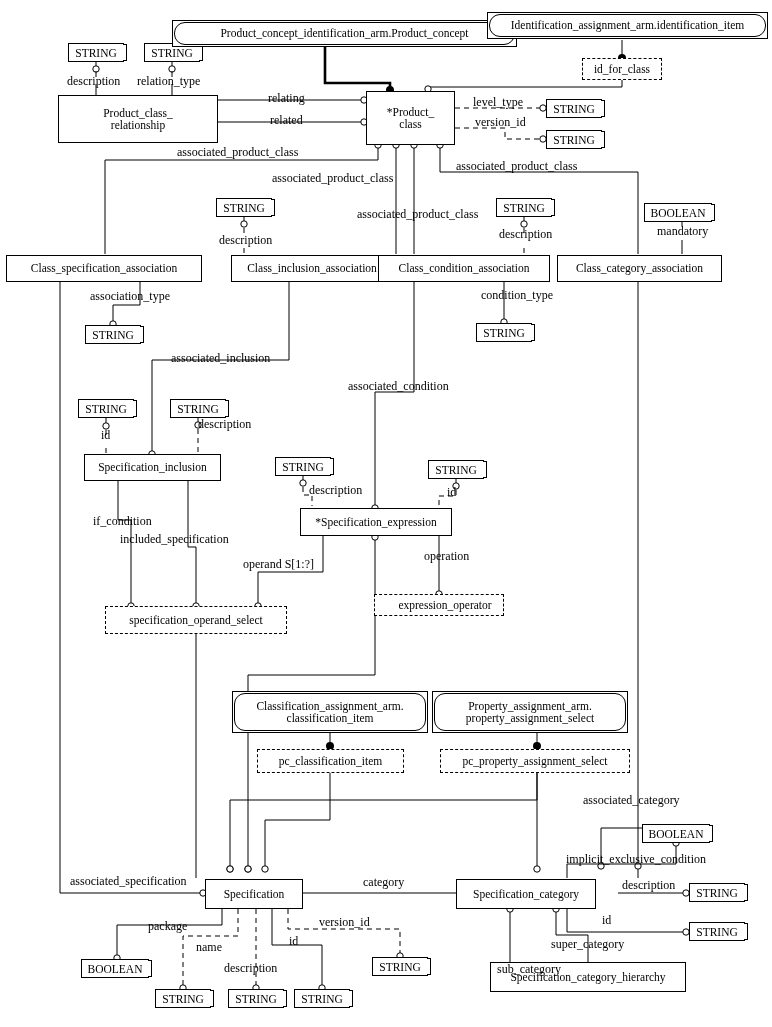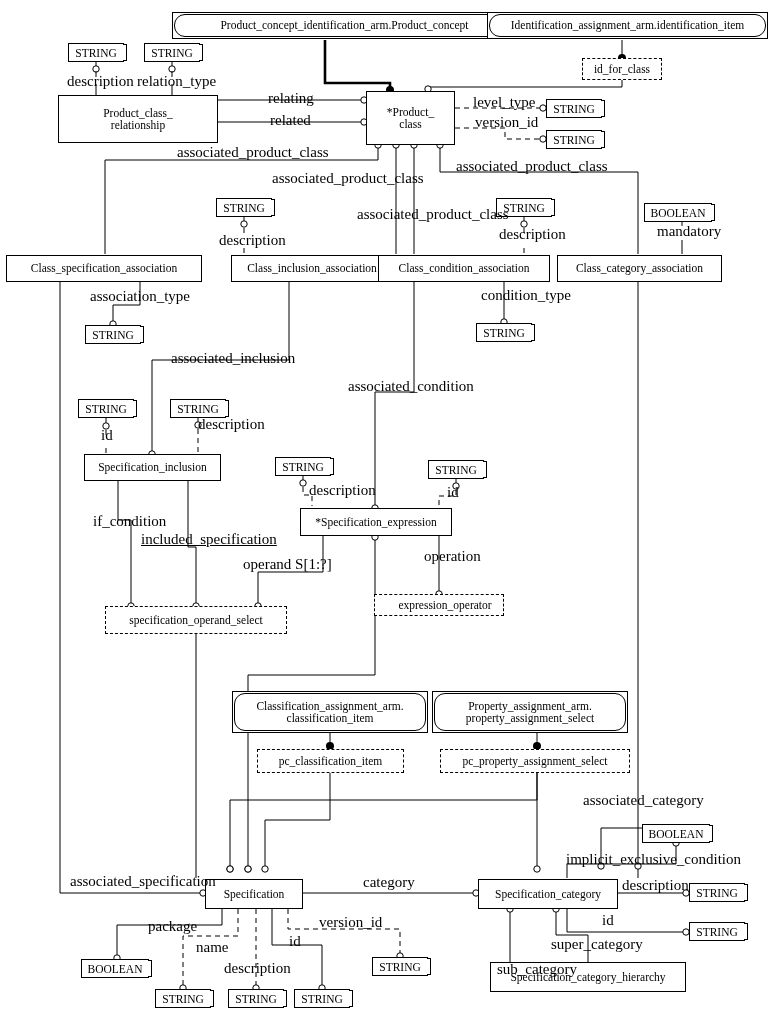--- a/index.html
+++ b/index.html
@@ -21,21 +21,21 @@
   .sel{position:absolute;box-sizing:border-box;border:1.3px dashed #000;background:#fff;
        display:flex;align-items:center;justify-content:center;text-align:center;
        font-size:11.5px;line-height:12.5px;color:#000;z-index:5;}
   
   .pref{position:absolute;box-sizing:border-box;border:1px solid #000;background:#fff;
         padding:1px;z-index:6;}
   .pref > div{width:100%;height:100%;box-sizing:border-box;border:1px solid #000;
         border-radius:11px;display:flex;align-items:center;justify-content:center;
         text-align:center;font-size:11.5px;line-height:12.5px;color:#000;background:#fff;}
   
-  .lbl{position:absolute;font-size:15px;line-height:11px;color:#000;white-space:nowrap;
+  .lbl{position:absolute;font-size:12px;line-height:11px;color:#000;white-space:nowrap;
        background:transparent;z-index:7;}
 </style>
 </head>
 <body>
 
 <div id="canvas">
 
   <svg class="wires" viewBox="0 0 772 1027">
     <defs>
       <style>
@@ -199,21 +199,21 @@
 
     <path class="s" d="M 510 912 L 510 962"></path>
     <circle class="c" cx="510" cy="909" r="3.2"></circle>
 
     <path class="s" d="M 556 912 L 556 935 L 588 935 L 588 962"></path>
     <circle class="c" cx="556" cy="909" r="3.2"></circle>
 
     <circle class="c" cx="230" cy="869" r="3.2"></circle>
   </svg>
 
-  <div class="pref" style="left:172px;top:12px;width:345px;height:27px;">
+  <div class="pref" style="left:172px;top:20px;width:345px;height:27px;">
     <div>
         <span>Product_concept_identification_arm.Product_concept</span>
       </div>
   </div>
 
   <div class="pref" style="left:487px;top:12px;width:281px;height:27px;">
     <div>
         <span>Identification_assignment_arm.identification_item</span>
       </div>
   </div>
@@ -263,21 +263,21 @@
   </div>
 
   <div class="ent" style="left:84px;top:454px;width:137px;height:27px;">
     <span>Specification_inclusion</span>
   </div>
 
   <div class="ent" style="left:205px;top:879px;width:98px;height:30px;">
     <span>Specification</span>
   </div>
 
-  <div class="ent" style="left:478px;top:879px;width:140px;height:30px;">
+  <div class="ent" style="left:456px;top:879px;width:140px;height:30px;">
     <span>Specification_category</span>
   </div>
 
   <div class="ent" style="left:490px;top:962px;width:196px;height:30px;">
     <span>Specification_category_hierarchy</span>
   </div>
 
   <div class="sel" style="left:582px;top:58px;width:80px;height:22px;">
     <span>id_for_class</span>
   </div>
@@ -404,21 +404,21 @@
   <div class="lbl" style="left:171px;top:353px;">associated_inclusion</div>
   <div class="lbl" style="left:348px;top:381px;">associated_condition</div>
 
   <div class="lbl" style="left:101px;top:430px;">id</div>
   <div class="lbl" style="left:198px;top:419px;">description</div>
 
   <div class="lbl" style="left:309px;top:485px;">description</div>
   <div class="lbl" style="left:447px;top:487px;">id</div>
 
   <div class="lbl" style="left:93px;top:516px;">if_condition</div>
-  <div class="lbl" style="left:141px;top:534px;text-decoration:underline;">included_specification</div>
+  <div class="lbl" style="left:120px;top:534px;">included_specification</div>
   <div class="lbl" style="left:243px;top:559px;">operand S[1:?]</div>
   <div class="lbl" style="left:424px;top:551px;">operation</div>
 
   <div class="lbl" style="left:70px;top:876px;">associated_specification</div>
   <div class="lbl" style="left:363px;top:877px;">category</div>
 
   <div class="lbl" style="left:148px;top:921px;">package</div>
   <div class="lbl" style="left:196px;top:942px;">name</div>
   <div class="lbl" style="left:224px;top:963px;">description</div>
   <div class="lbl" style="left:289px;top:936px;">id</div>

